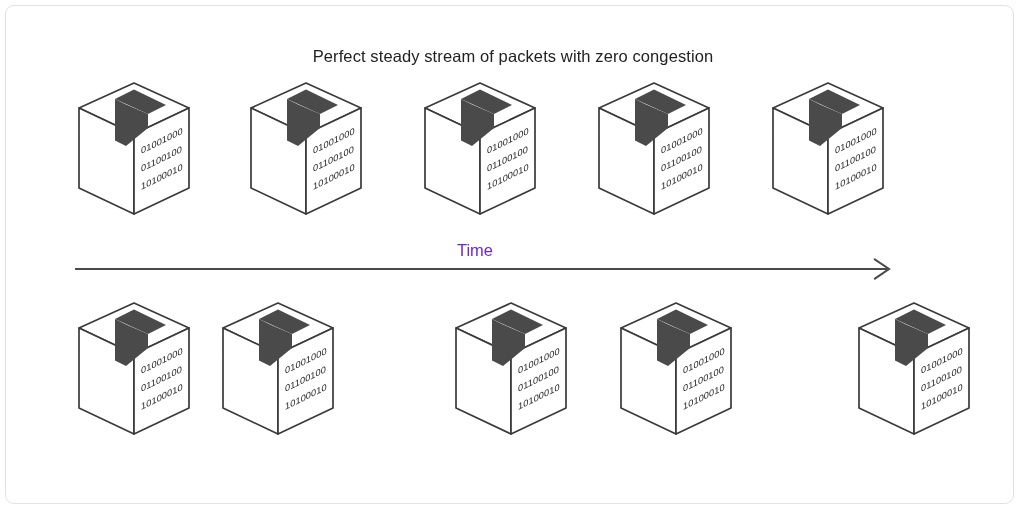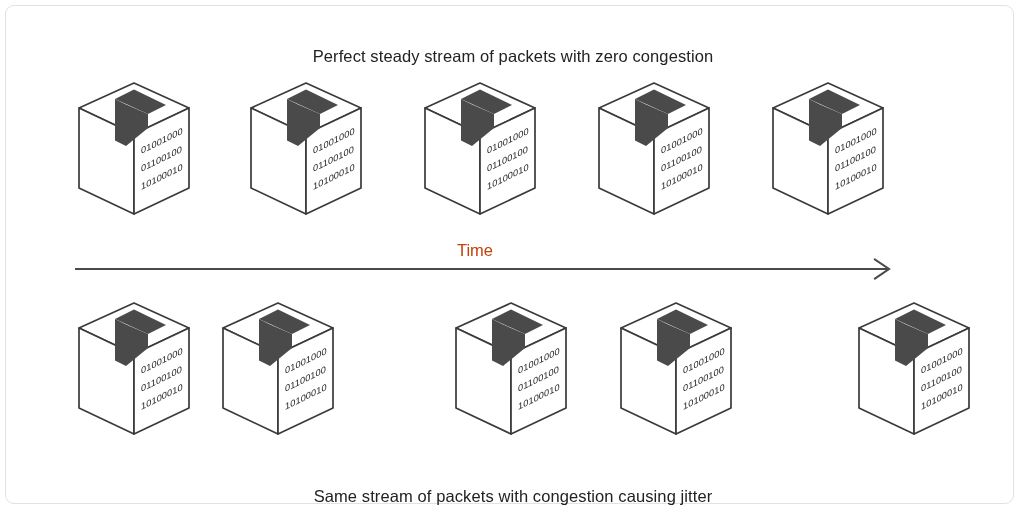--- a/index.html
+++ b/index.html
@@ -44,21 +44,21 @@
   .caption-top { top: 31px; }
   .caption-bottom { top: 471px; }
 
   .time-label {
     position: absolute;
     left: 0;
     width: 950px;
     text-align: center;
     top: 241px;
     font-size: 16.5px;
-    color: #c2410c;
+    color: #6d28d9;
   }
   .axis {
     position: absolute;
     left: 75px;
     top: 258px;
     width: 820px;
     height: 22px;
   }
 
   .pkt {
@@ -268,15 +268,14 @@
           <polygon points="48,22.5 70,32 70,46 48,64" fill="#4a4a4a"></polygon>
           <g class="bits" stroke="none">
             <text transform="translate(63,72) skewY(-26)">01001000</text>
             <text transform="translate(63,90) skewY(-26)">01100100</text>
             <text transform="translate(63,108) skewY(-26)">10100010</text>
           </g>
         </svg>
       </div>
     </div>
 
-  <div class="caption caption-bottom">Same stream of packets with congestion causing jitter</div>
 
 </div>
 
 </body></html>

